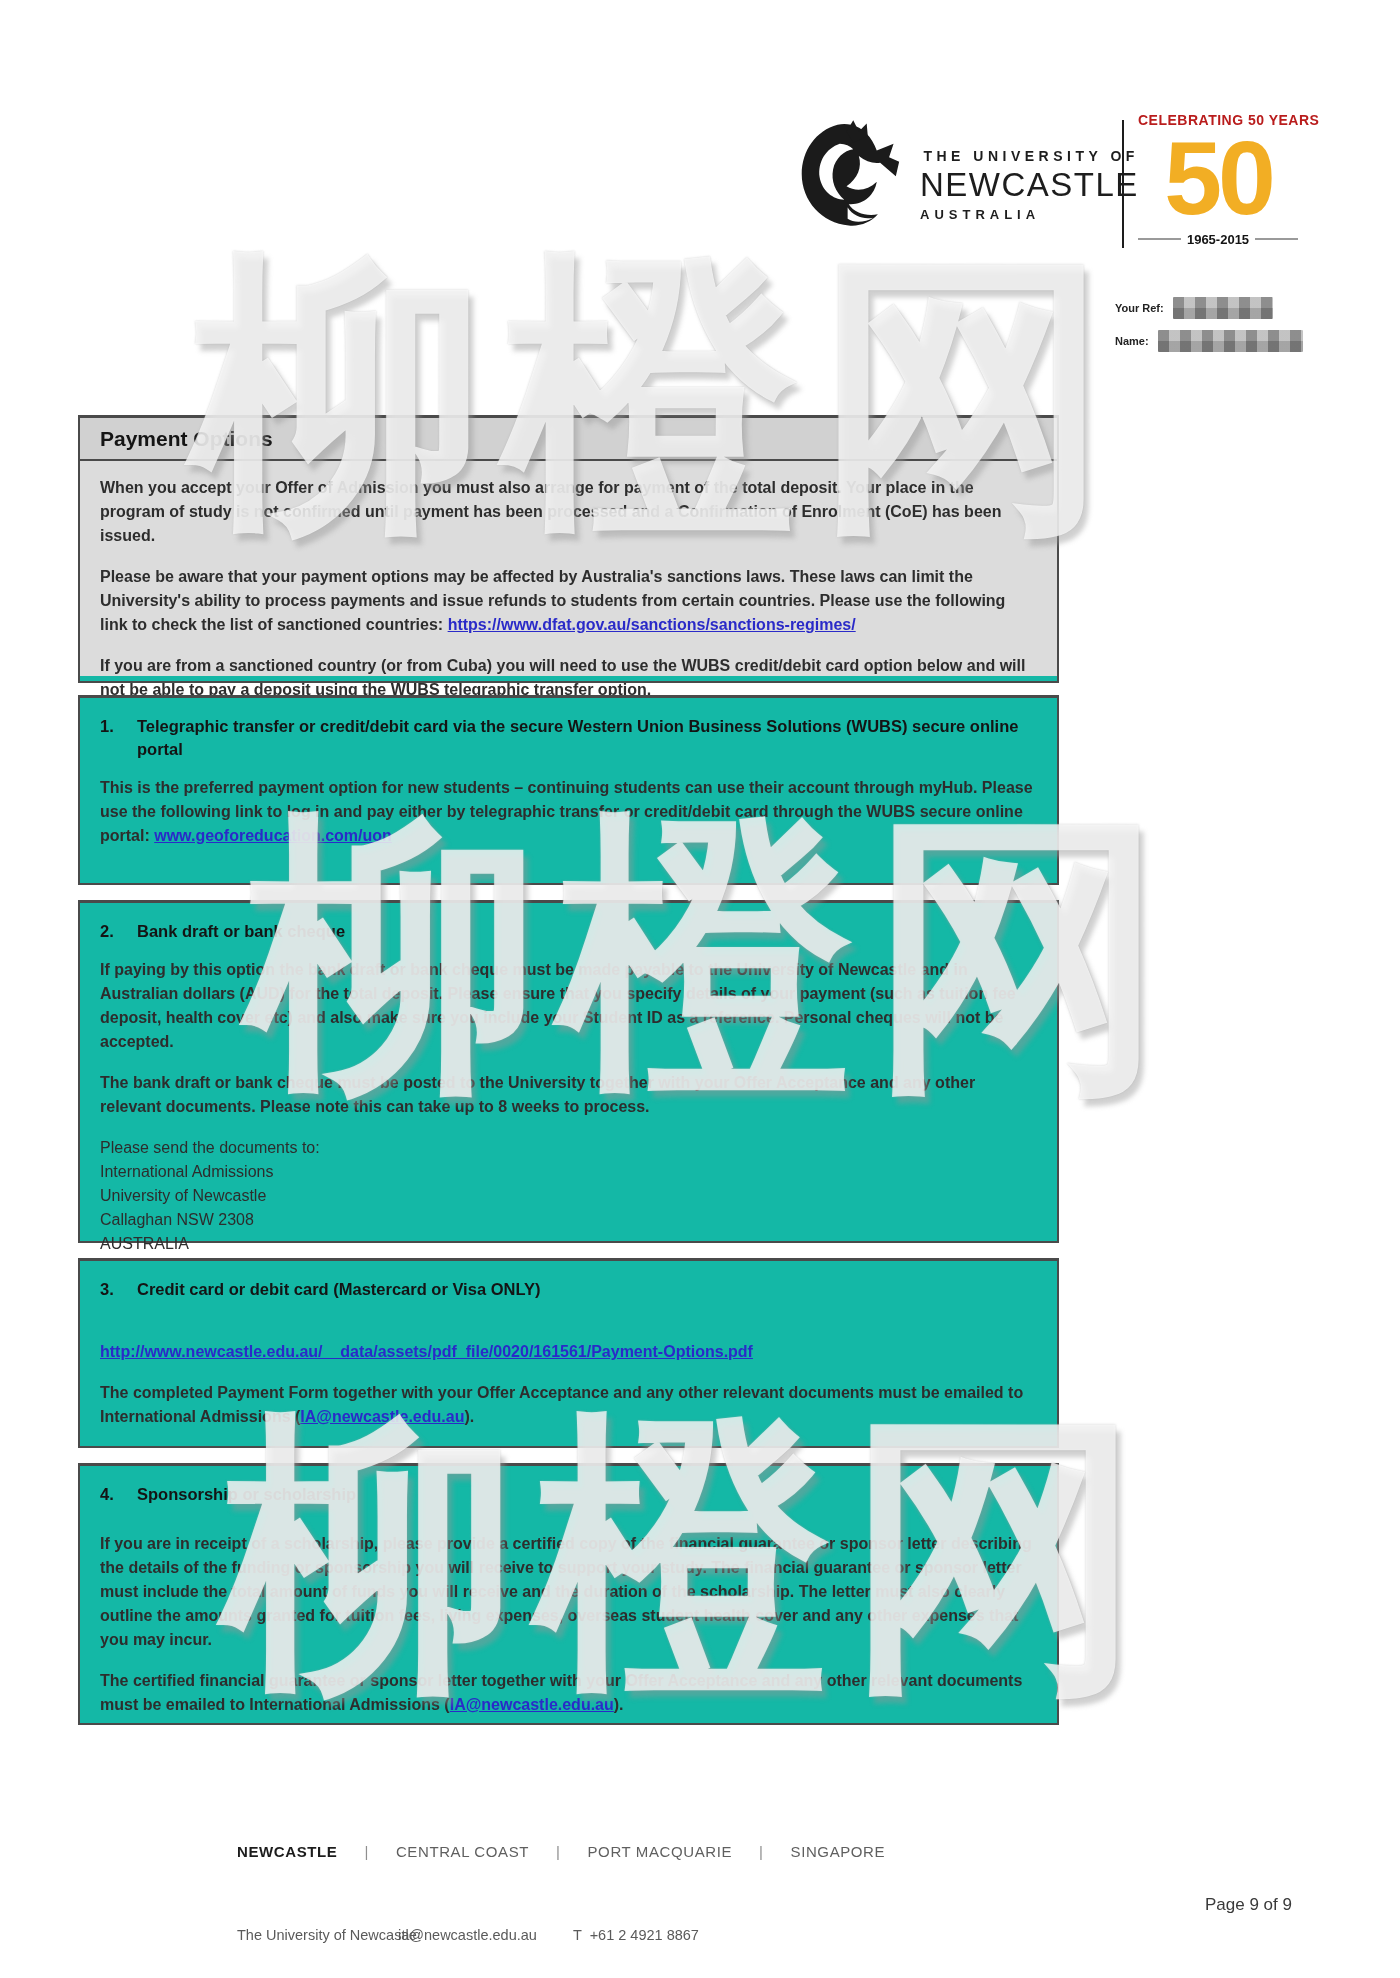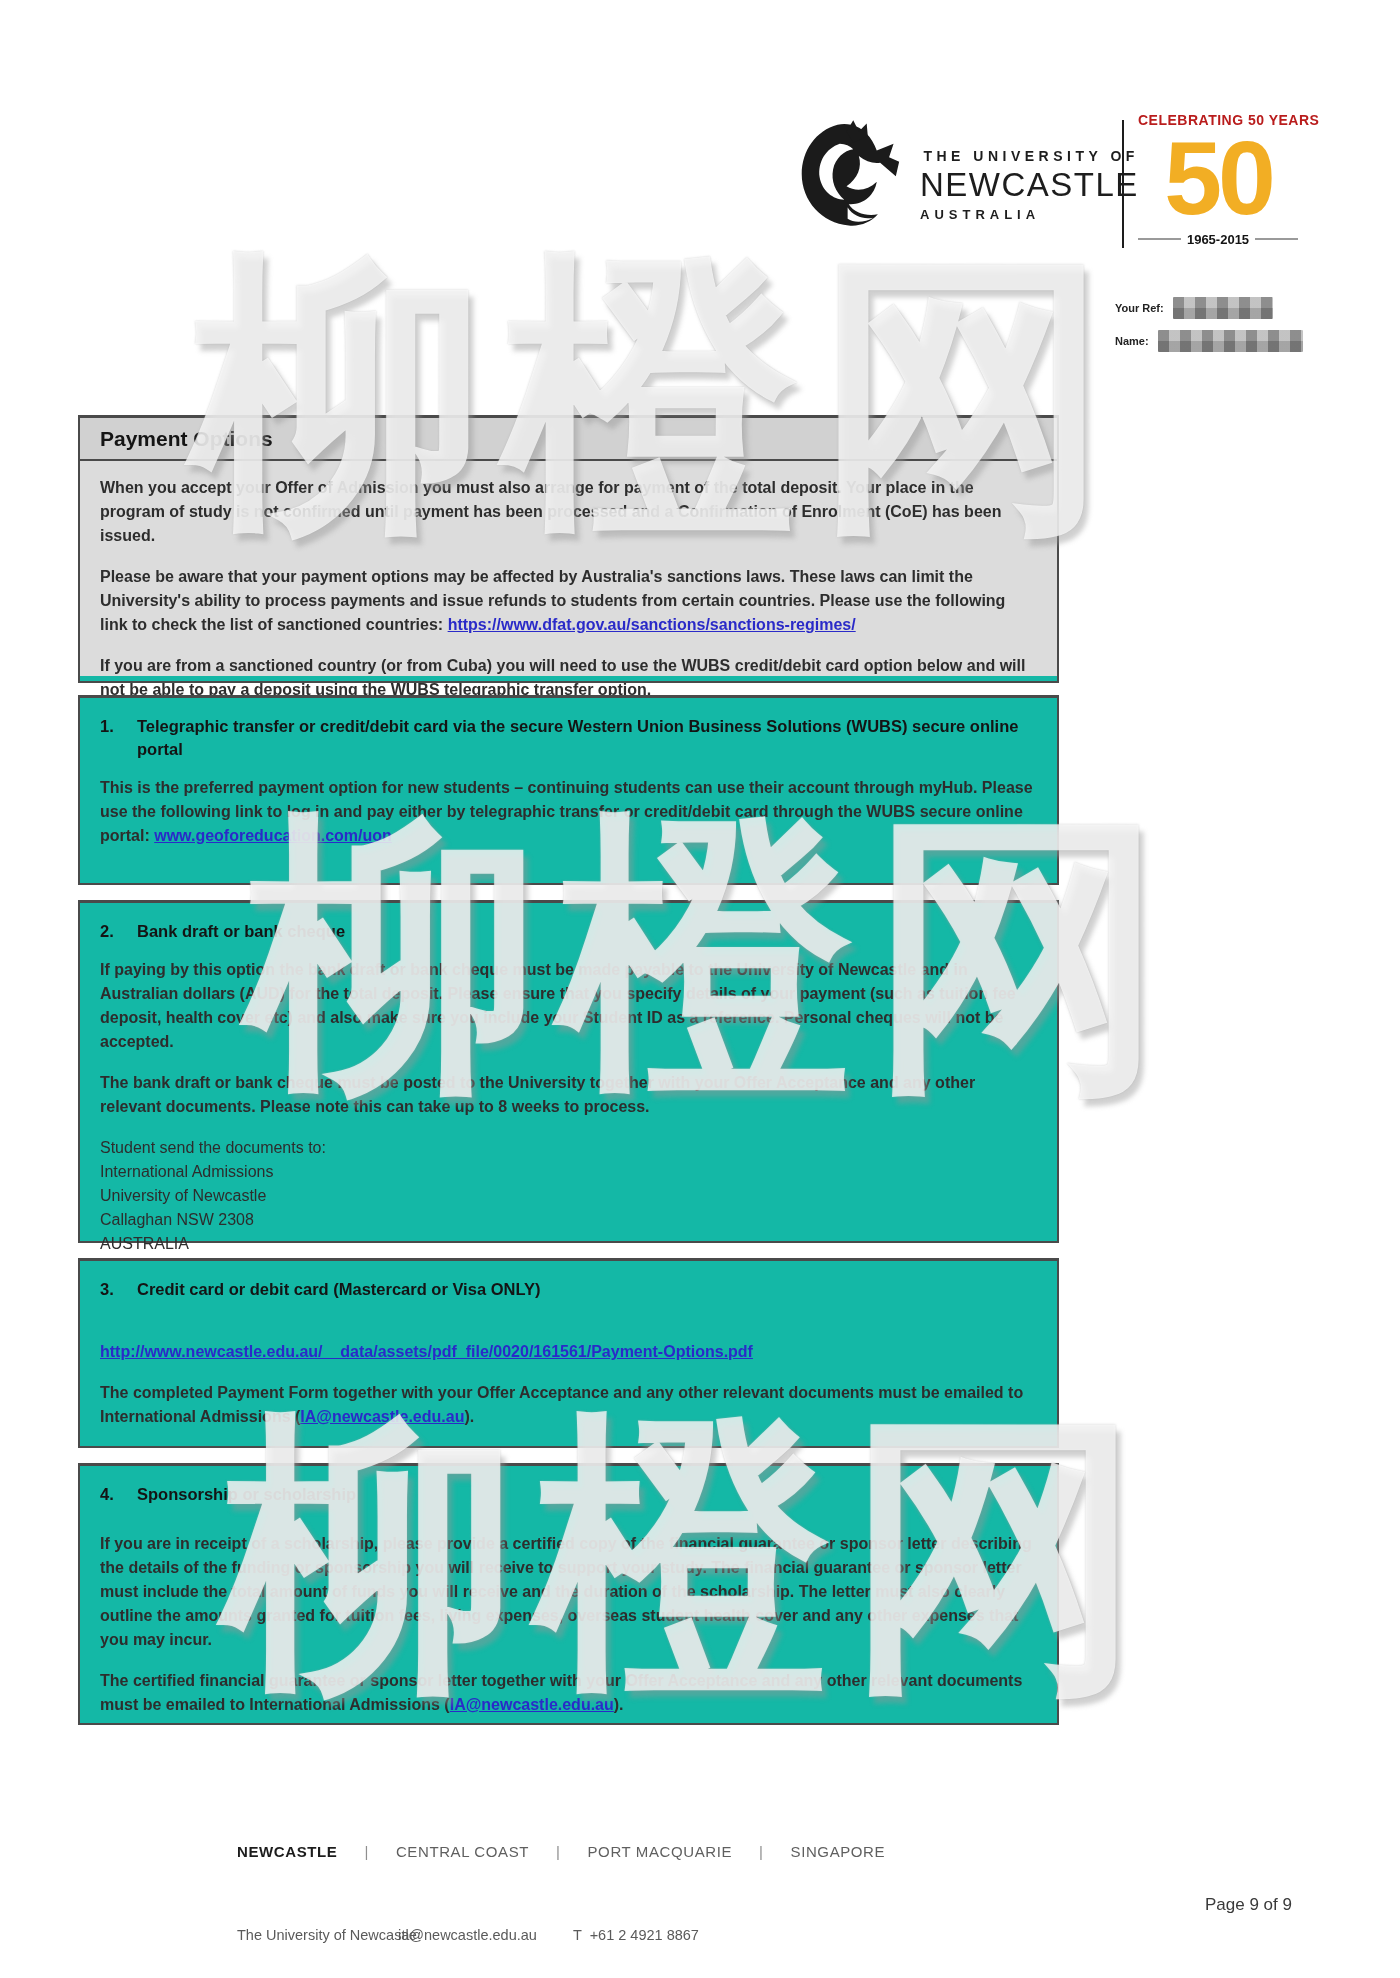--- a/index.html
+++ b/index.html
@@ -151,21 +151,21 @@
   </section>
 
   <section class="box opt-box-2">
     <div class="opt-inner">
       <div class="opt-head">
         <span class="opt-num">2.</span>
         <span class="opt-title">Bank draft or bank cheque</span>
       </div>
       <p class="para">If paying by this option the bank draft or bank cheque must be made payable to the University of Newcastle and in Australian dollars (AUD) for the total deposit. Please ensure that you specify details of your payment (such as tuition fee deposit, health cover etc) and also make sure you include your Student ID as a reference. Personal cheques will not be accepted.</p>
       <p class="para">The bank draft or bank cheque must be posted to the University together with your Offer Acceptance and any other relevant documents. Please note this can take up to 8 weeks to process.</p>
-      <div class="addr-line">Student send the documents to:</div>
+      <div class="addr-line">Please send the documents to:</div>
       <div class="addr-line">International Admissions</div>
       <div class="addr-line">University of Newcastle</div>
       <div class="addr-line">Callaghan NSW 2308</div>
       <div class="addr-line">AUSTRALIA</div>
     </div>
   </section>
 
   <section class="box opt-box-3">
     <div class="opt-inner">
       <div class="opt-head">

